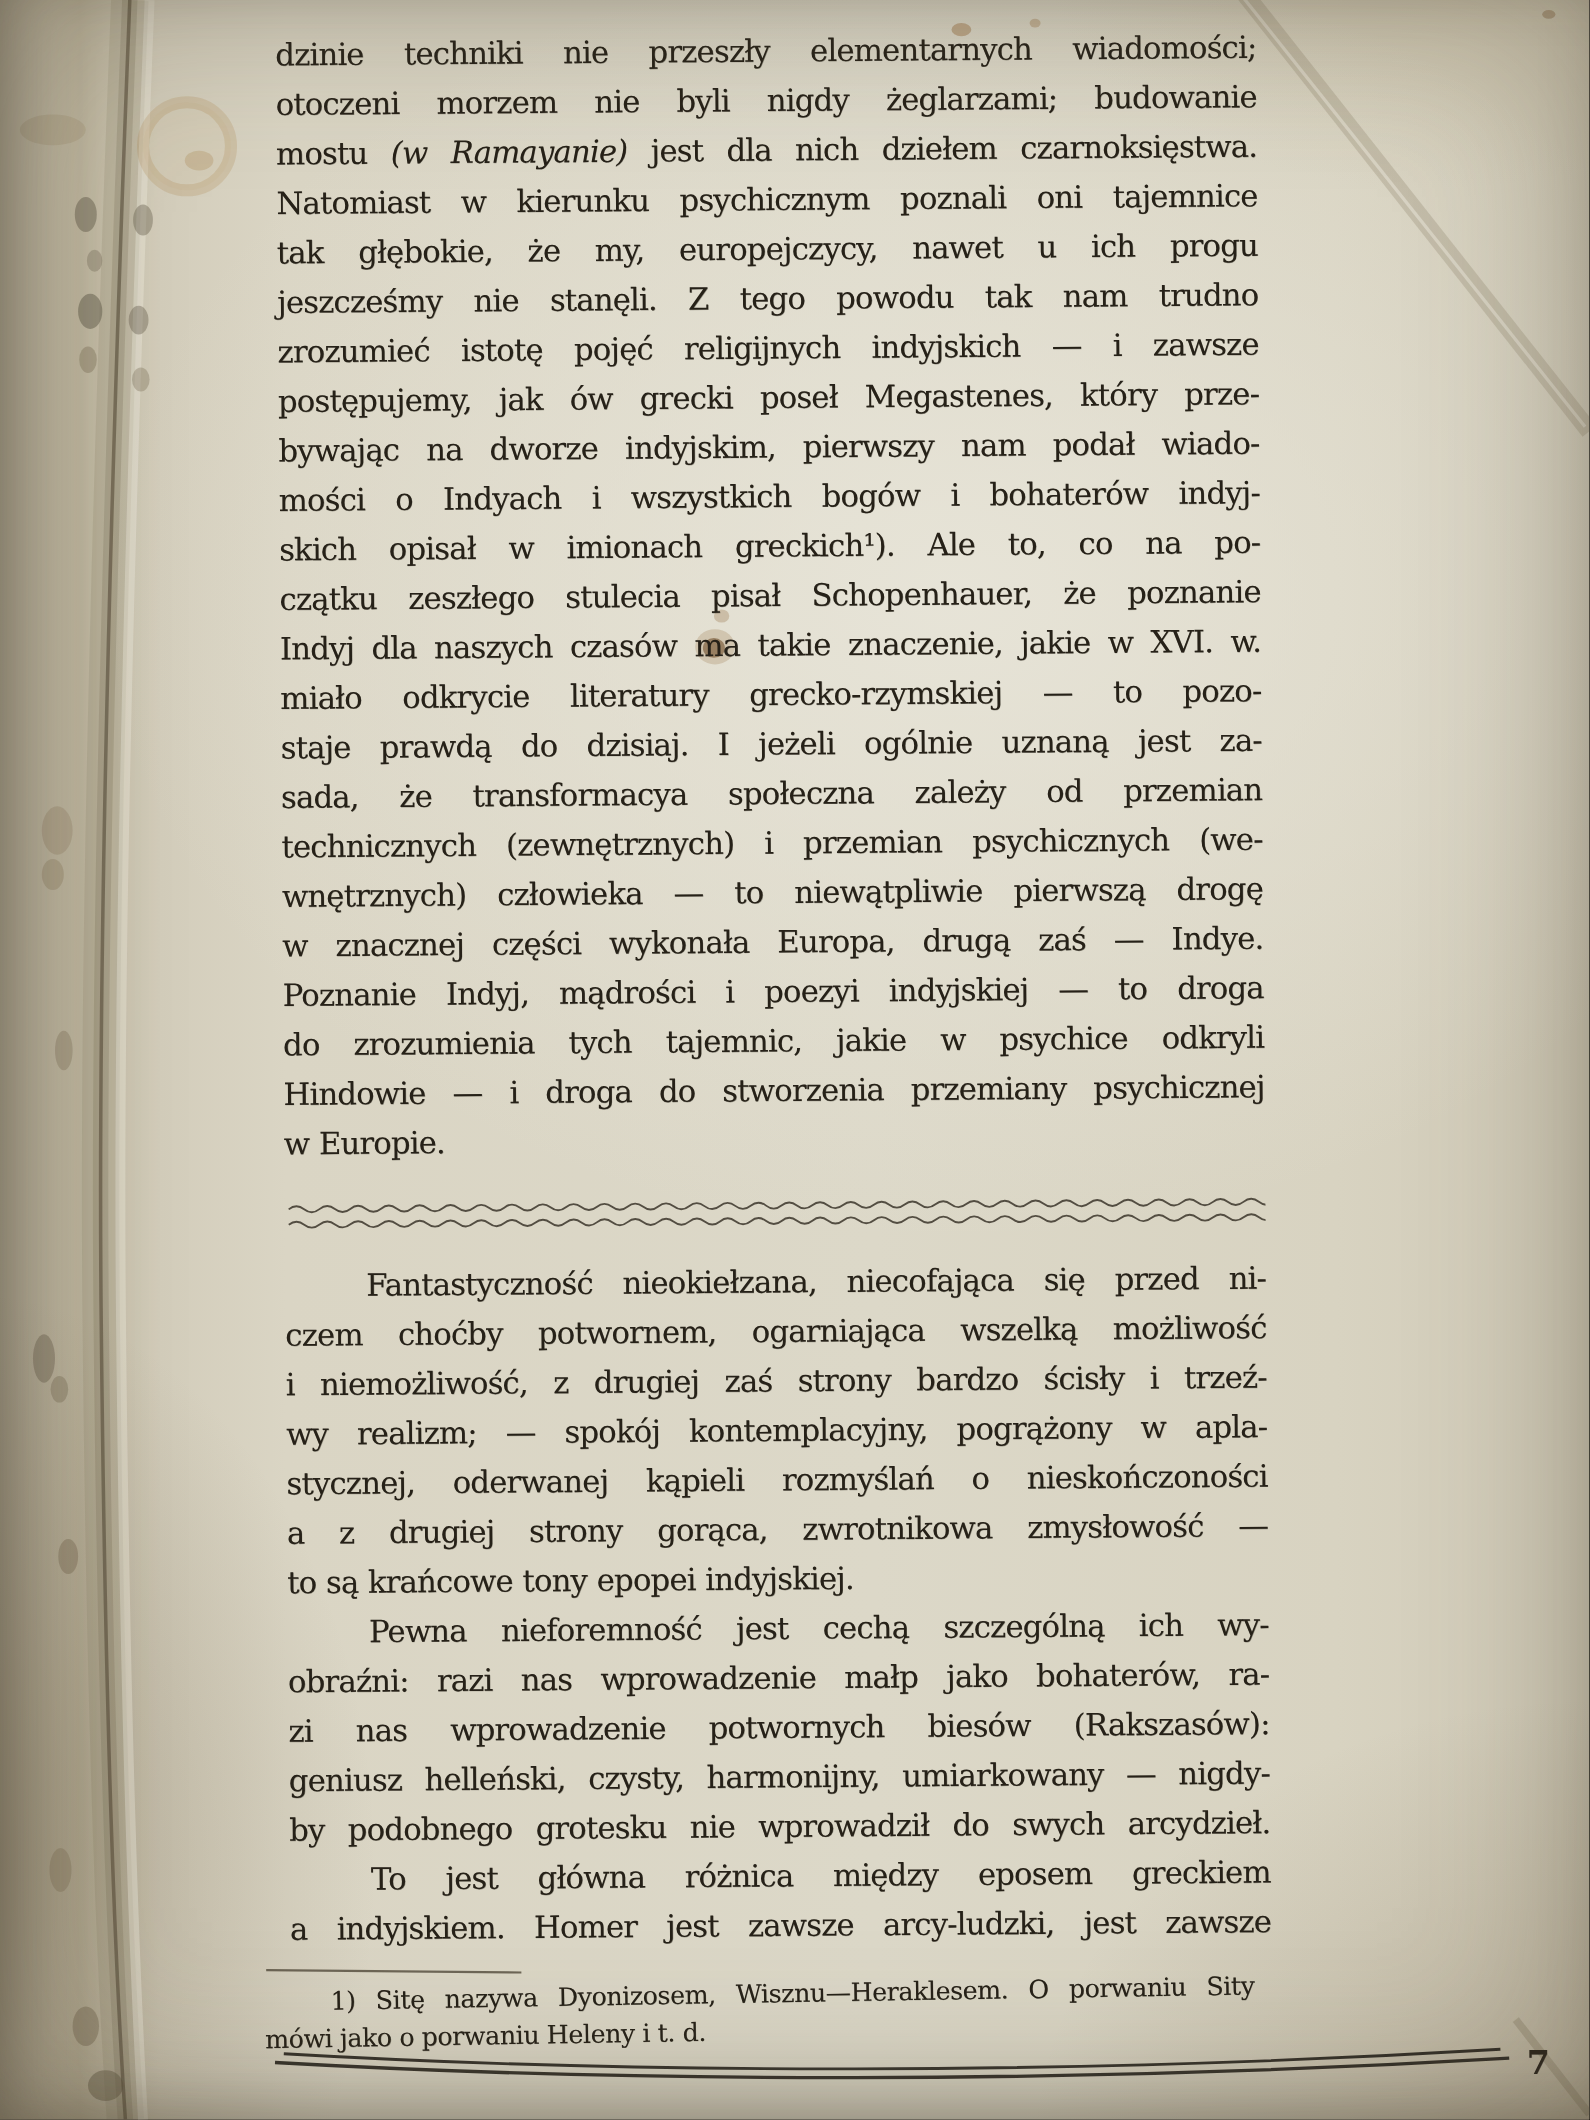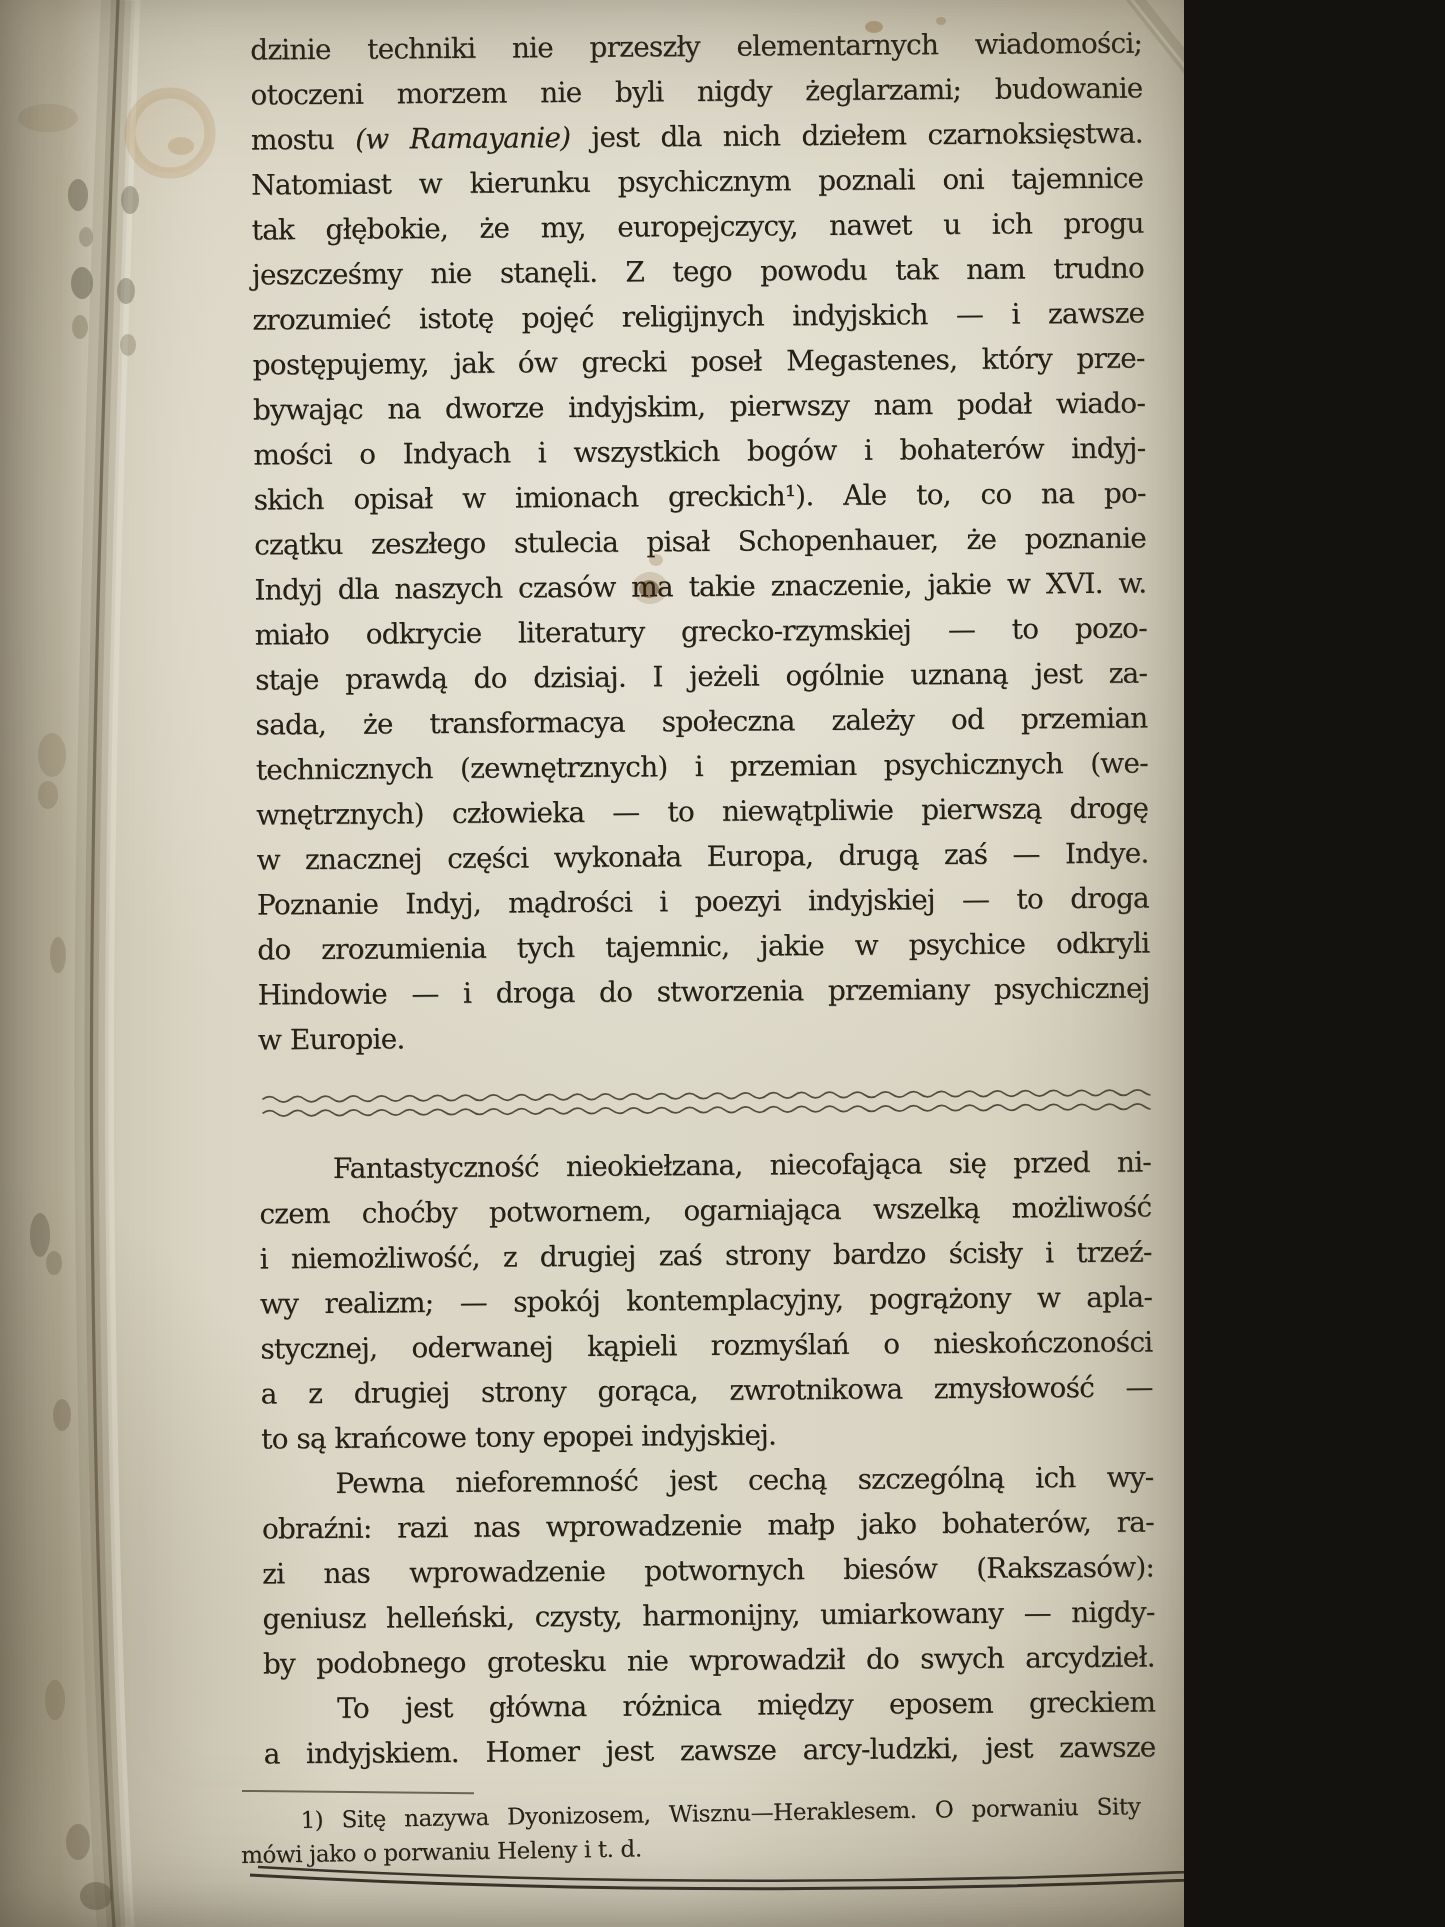--- a/index.html
+++ b/index.html
@@ -1,17 +1,17 @@
 <!DOCTYPE html>
 <html><head>
 <meta charset="utf-8">
 <style>
   html,body{margin:0;padding:0;background:#14120f;}
   .photo{
-    position:relative;width:1184px;height:1927px;overflow:hidden;
+    position:relative;width:1445px;height:1927px;overflow:hidden;
     font-family:"DejaVu Serif","Liberation Serif",serif;
     color:#262118;
     background:
       radial-gradient(1250px 950px at 60% 28%, rgba(232,229,217,.9) 0%, rgba(232,229,217,0) 62%),
       radial-gradient(820px 680px at 100% 102%, rgba(118,102,76,.30), rgba(118,102,76,0) 62%),
       radial-gradient(640px 900px at -2% 88%, rgba(112,99,74,.34), rgba(112,99,74,0) 58%),
       radial-gradient(500px 300px at 90% -2%, rgba(198,188,162,.55), rgba(198,188,162,0) 70%),
       linear-gradient(90deg,#c9c2ae 0%,#bfb7a0 5%,#d3cdbb 10%,#dad5c4 18%,#dcd8c8 55%,#d8d3c1 84%,#d0cab7 100%);
   }
   .photo::after{

